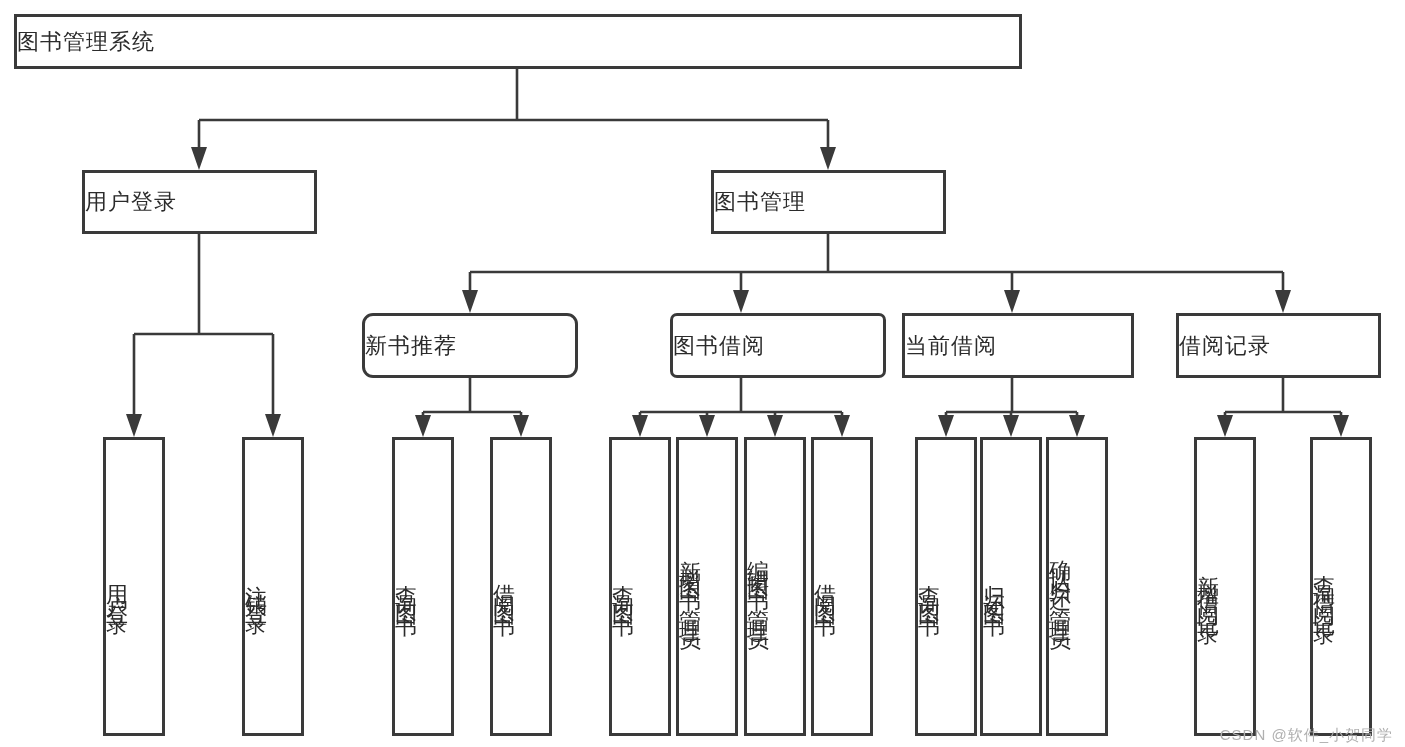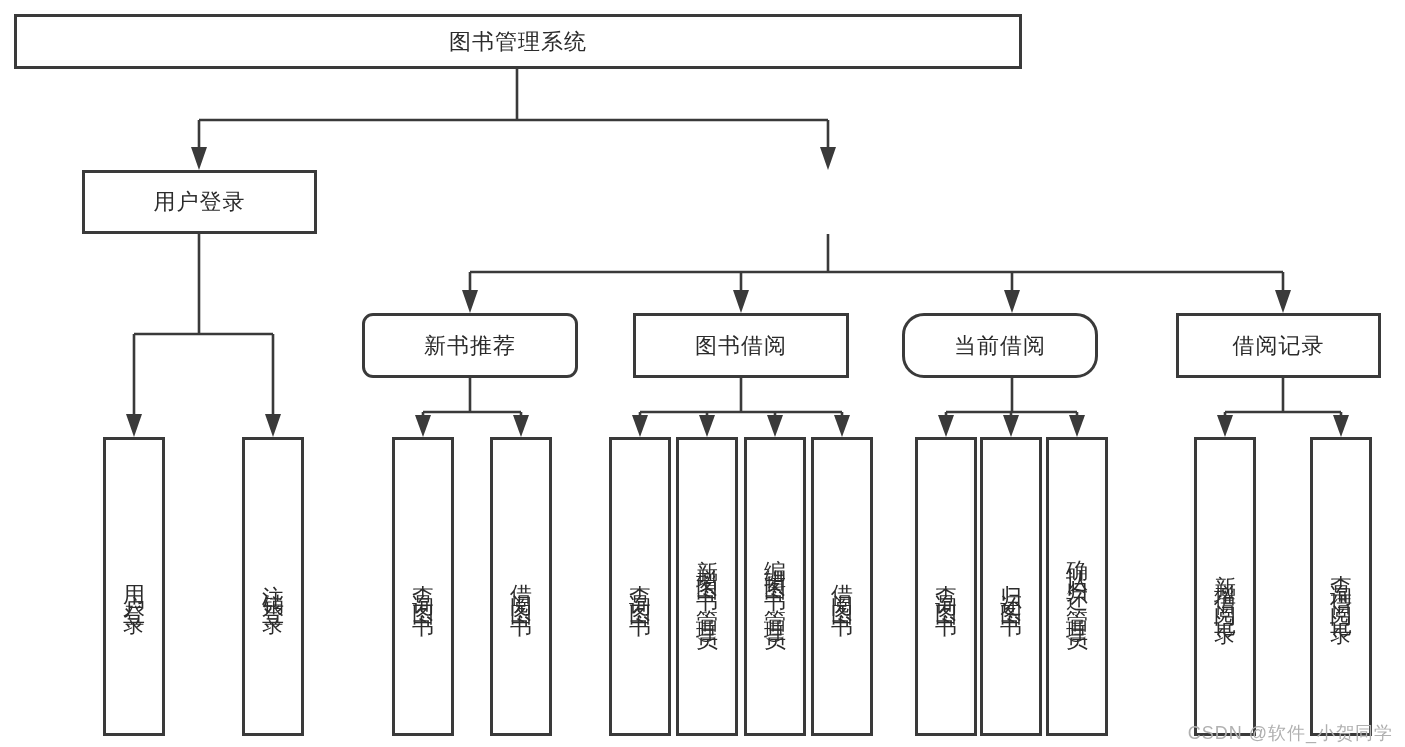--- a/index.html
+++ b/index.html
@@ -35,37 +35,37 @@
     fill:var(--line);
     stroke:none;
   }
   .box{
     position:absolute;
     box-sizing:border-box;
     background:var(--background);
     border:3px solid var(--line);
     display:flex;
     align-items:center;
-    justify-content:center;
+    justify-content:flex-start;
     z-index:2;
     font-size:22px;
     color:var(--text);
     letter-spacing:1px;
   }
   
   .root{left:14px;top:14px;width:1008px;height:55px;}
   
   .lvl2{top:170px;width:235px;height:64px;}
   .n-user-login{left:82px;}
   .n-book-mgmt{left:711px;}
   
   .lvl3{top:313px;height:65px;}
   .n-new-books{left:362px;width:216px;border-radius:11px;}
-  .n-book-borrow{left:633px;width:216px;}
-  .n-current-borrow{left:902px;width:196px;border-radius:22px;}
+  .n-book-borrow{left:670px;width:216px;border-radius:7px;}
+  .n-current-borrow{left:902px;width:232px;}
   .n-borrow-records{left:1176px;width:205px;}
   
   .tall{top:437px;width:62px;height:299px;}
   .vtext{
     writing-mode:vertical-rl;
     text-orientation:mixed;
     font-size:22px;
     letter-spacing:10px;
     line-height:1;
     white-space:nowrap;
@@ -81,21 +81,21 @@
   .t-d1{left:915px;}
   .t-d2{left:980px;}
   .t-d3{left:1046px;}
   .t-e1{left:1194px;}
   .t-e2{left:1310px;}
   .watermark{
     position:absolute;
     right:12px;
     bottom:2px;
     z-index:10;
-    font-size:18px;
+    font-size:15px;
     color:var(--watermark);
     letter-spacing:1px;
     white-space:nowrap;
   }
 </style>
 </head>
 <body>
 
 <div id="stage">
 
@@ -135,20 +135,23 @@
     <polygon points="1333,415 1349,415 1341,437"></polygon>
   </svg>
 
   <div class="box root">
     <span>图书管理系统</span>
   </div>
 
   <div class="box lvl2 n-user-login">
     <span>用户登录</span>
   </div>
+  <div class="box lvl2 n-book-mgmt">
+    <span>图书管理</span>
+  </div>
 
   <div class="box lvl3 n-new-books">
     <span>新书推荐</span>
   </div>
   <div class="box lvl3 n-book-borrow">
     <span>图书借阅</span>
   </div>
   <div class="box lvl3 n-current-borrow">
     <span>当前借阅</span>
   </div>

